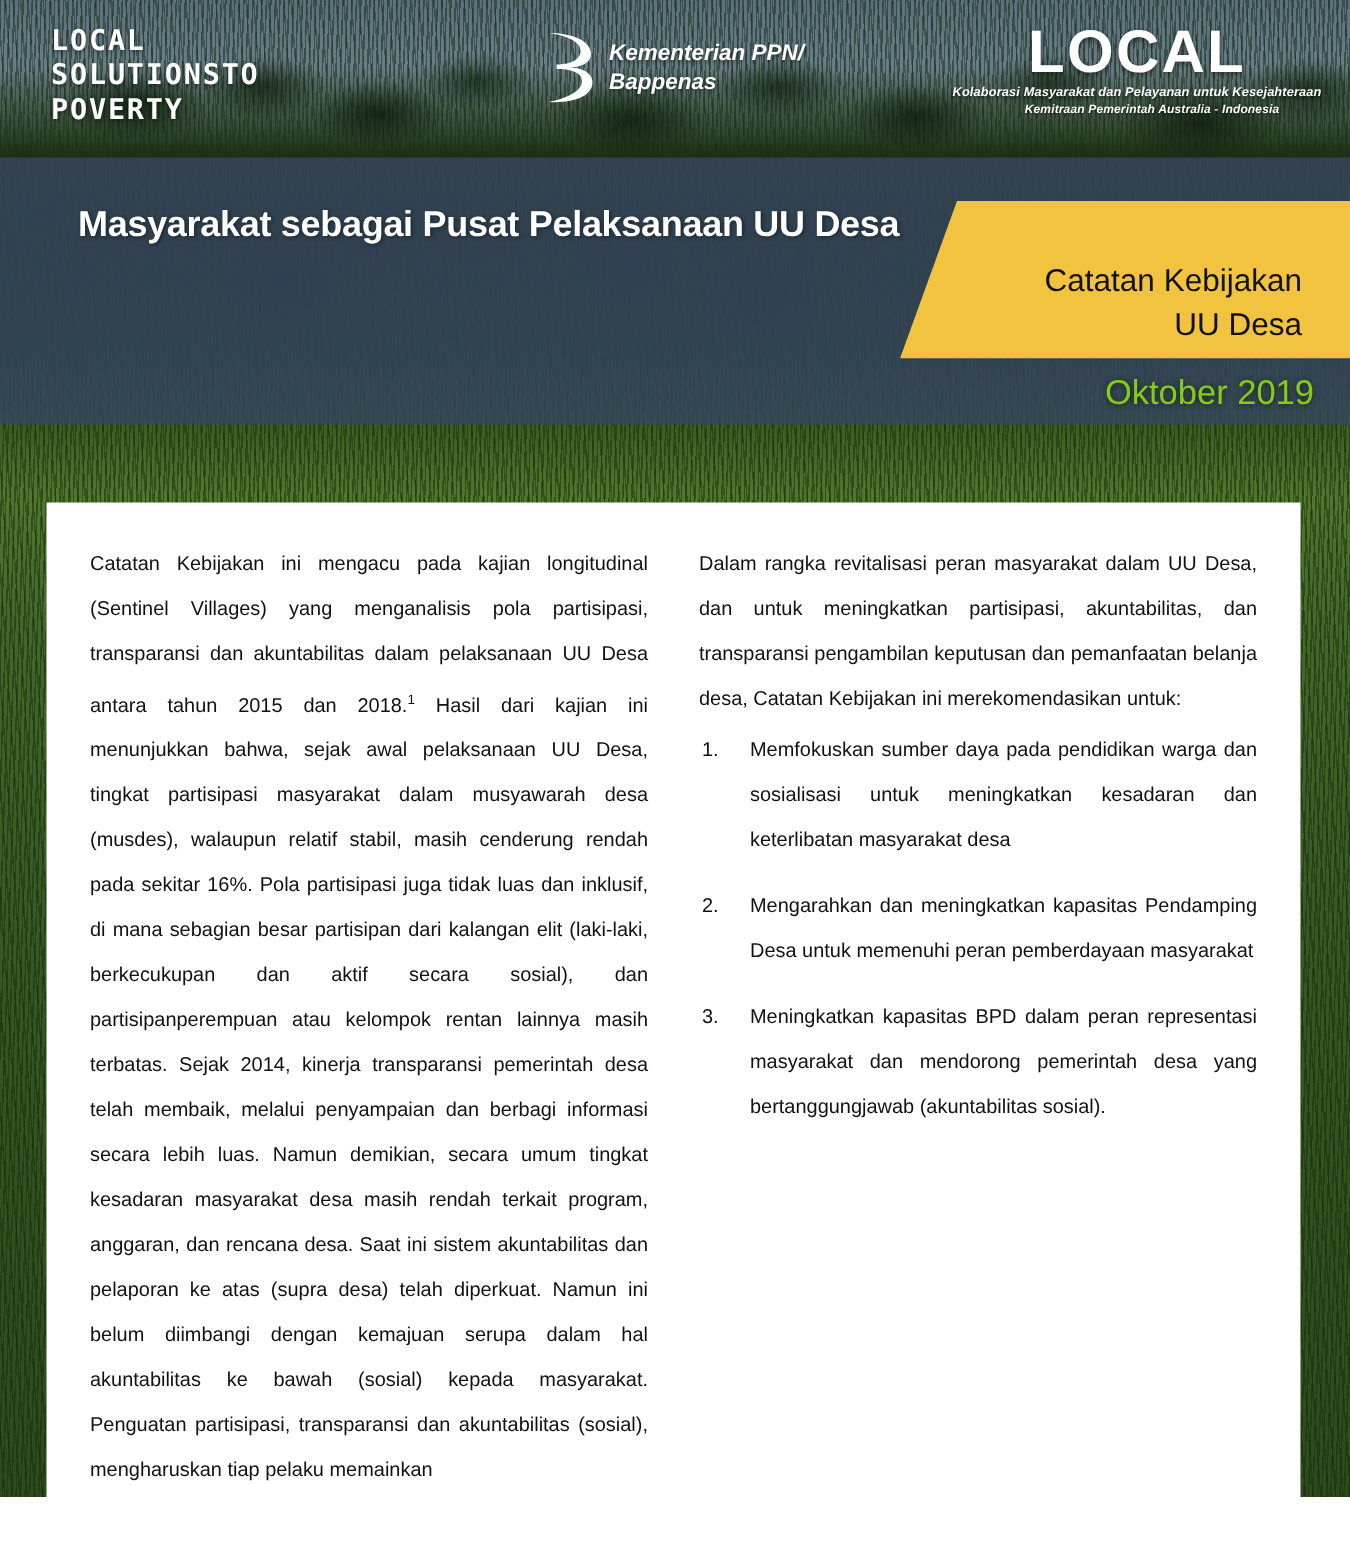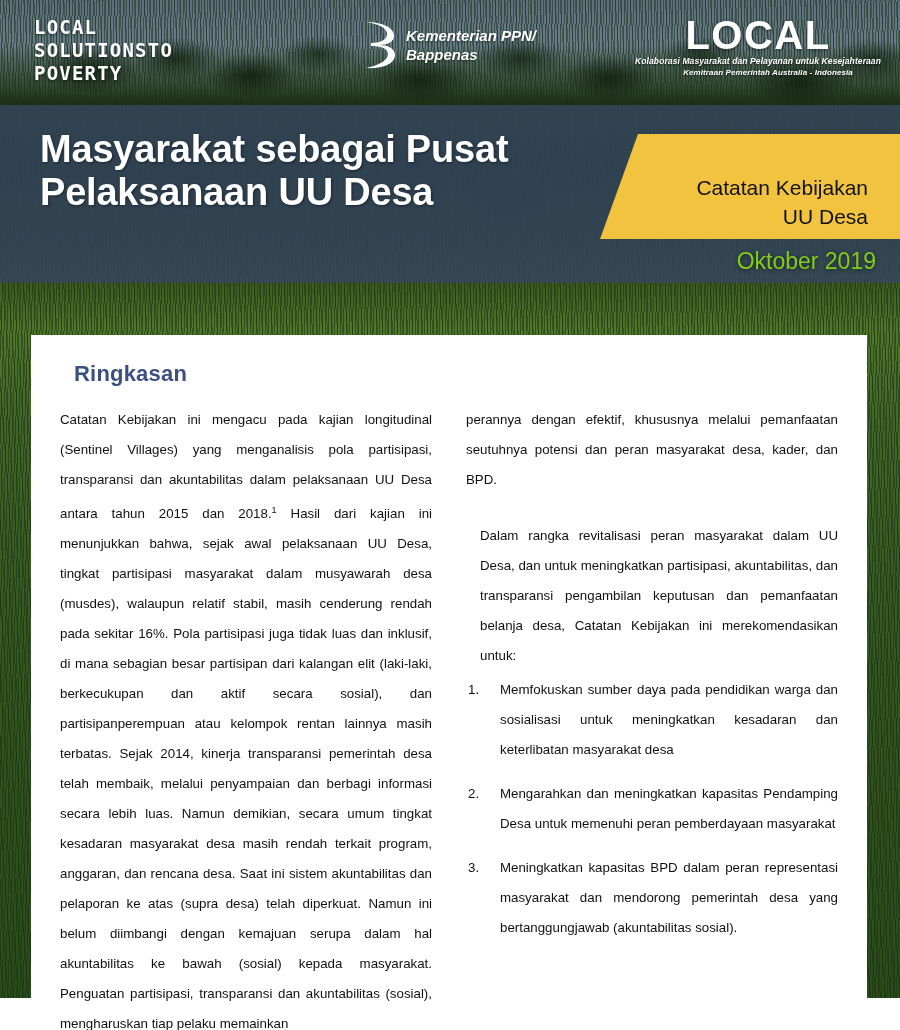--- a/index.html
+++ b/index.html
@@ -142,25 +142,25 @@
   .title-band {
     position: absolute;
     left: 0; top: 105px;
     width: 900px; height: 178px;
     background: rgba(54,70,98,0.78);
     z-index: 4;
   }
 
   .doc-title {
     position: absolute;
-    left: 40px; top: 128px;
+    left: 52px; top: 128px;
     width: 560px;
     z-index: 7;
     color: #ffffff;
-    font-size: 38px;
+    font-size: 24px;
     font-weight: bold;
     line-height: 43px;
     letter-spacing: -0.2px;
     text-shadow: 1px 1px 3px rgba(0,0,0,0.45);
   }
 
   
   .badge {
     position: absolute;
     left: 600px; top: 134px;
@@ -304,30 +304,28 @@
       <div>UU Desa</div>
     </div>
   </div>
 
   <div class="doc-date">Oktober 2019</div>
 
   <div class="bottom-bleed"></div>
 
   <div class="content-panel">
 
-    <h2 class="section-heading">Ringkasan</h2>
 
     <div class="columns">
 
       <div class="col">
         <p class="body-text"><span>Catatan Kebijakan ini mengacu pada kajian longitudinal (Sentinel Villages) yang menganalisis pola partisipasi, transparansi dan akuntabilitas dalam pelaksanaan UU Desa antara tahun 2015 dan 2018.</span><sup>1</sup><span> Hasil dari kajian ini menunjukkan bahwa, sejak awal pelaksanaan UU Desa, tingkat partisipasi masyarakat dalam musyawarah desa (musdes), walaupun relatif stabil, masih cenderung rendah pada sekitar 16%. Pola partisipasi juga tidak luas dan inklusif, di mana sebagian besar partisipan dari kalangan elit (laki-laki, berkecukupan dan aktif secara sosial), dan partisipanperempuan atau kelompok rentan lainnya masih terbatas. Sejak 2014, kinerja transparansi pemerintah desa telah membaik, melalui penyampaian dan berbagi informasi secara lebih luas. Namun demikian, secara umum tingkat kesadaran masyarakat desa masih rendah  terkait program, anggaran, dan rencana desa. Saat ini sistem akuntabilitas dan pelaporan ke atas (supra desa) telah diperkuat. Namun ini belum diimbangi dengan kemajuan serupa dalam hal akuntabilitas ke bawah (sosial) kepada masyarakat. Penguatan partisipasi, transparansi dan akuntabilitas (sosial), mengharuskan tiap pelaku memainkan</span></p>
       </div>
 
       <div class="col">
-        <p class="body-text">perannya dengan efektif, khususnya melalui pemanfaatan seutuhnya potensi dan peran masyarakat desa, kader, dan BPD.</p>
         <p class="body-text">Dalam rangka revitalisasi peran masyarakat dalam UU Desa, dan untuk meningkatkan partisipasi, akuntabilitas, dan transparansi pengambilan keputusan dan pemanfaatan belanja desa, Catatan Kebijakan ini merekomendasikan untuk:</p>
         <ol class="rec-list">
           <li>Memfokuskan sumber daya pada pendidikan warga dan sosialisasi untuk meningkatkan kesadaran dan keterlibatan masyarakat desa</li>
           <li>Mengarahkan dan meningkatkan kapasitas Pendamping Desa untuk memenuhi peran pemberdayaan masyarakat</li>
           <li>Meningkatkan kapasitas BPD dalam peran representasi masyarakat dan mendorong pemerintah desa yang bertanggungjawab (akuntabilitas sosial).</li>
         </ol>
       </div>
 
     </div>
   </div>

